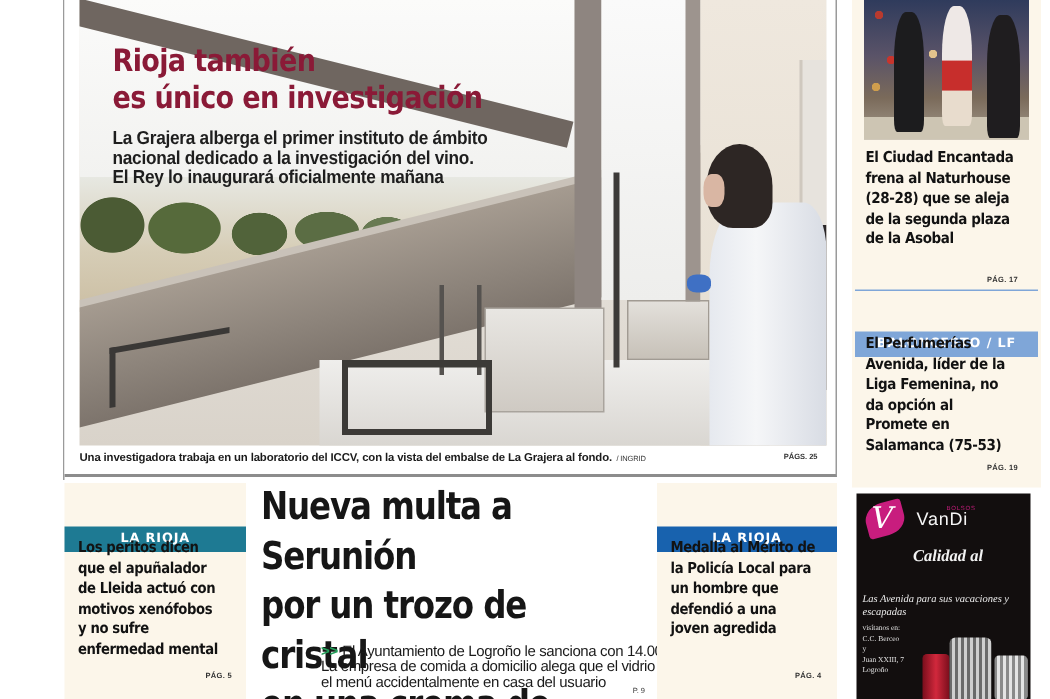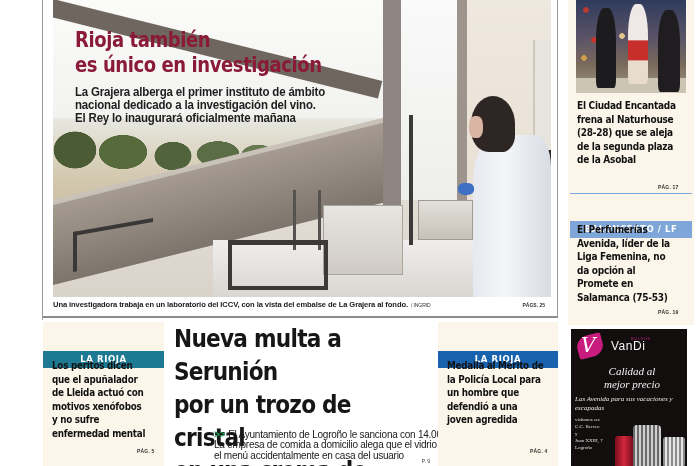--- a/index.html
+++ b/index.html
@@ -146,21 +146,21 @@
     .ad { position: absolute; left: 568px; top: 326px; width: 122px; height: 140px; background: #fff; padding: 3px; }
     .ad-inner { position: relative; width: 116px; height: 137px; background: #120e0e; overflow: hidden; }
     .ad-logo-mark { position: absolute; left: 6px; top: 6px; width: 26px; height: 22px;
       background: #c81d7e; border-radius: 50% 10% 50% 10%; transform: rotate(-15deg); }
     .ad-logo-v { position: absolute; left: 10px; top: 4px; font-family: "DejaVu Serif", serif;
       font-size: 20px; color: #ffffff; font-style: italic; }
     .ad-brand-small { position: absolute; left: 60px; top: 7px; font-size: 4px; color: #c81d7e; letter-spacing: 0.5px; }
     .ad-brand { position: absolute; left: 40px; top: 10px; font-family: Liberation Sans, sans-serif;
       font-size: 12px; color: #f5f5f5; letter-spacing: 0.5px; }
     .ad-tag { position: absolute; left: 0; top: 36px; width: 122px; text-align: center;
-      font-family: "Liberation Serif", serif; font-style: italic; font-weight: normal; font-size: 11px;
+      font-family: "Liberation Serif", serif; font-style: italic; font-weight: bold; font-size: 11px;
       line-height: 13px; color: #f2f2f2; }
     .ad-line { position: absolute; left: 4px; top: 66px; width: 112px;
       font-family: "Liberation Serif", serif; font-style: italic; font-size: 7px; line-height: 9px; color: #e9e9e9; }
     .ad-addr { position: absolute; left: 4px; top: 87px; width: 50px;
       font-family: "Liberation Serif", serif; font-size: 5px; line-height: 7px; color: #e0e0e0; }
     .suit1 { position: absolute; left: 44px; top: 107px; width: 18px; height: 32px;
       background: linear-gradient(90deg, #7a0e1c, #d1283c, #7a0e1c); border-radius: 3px; }
     .suit2 { position: absolute; left: 62px; top: 96px; width: 28px; height: 44px;
       background: repeating-linear-gradient(90deg, #6a6a6a 0 2px, #cfcfcf 2px 4px); border-radius: 4px; }
     .suit3 { position: absolute; left: 92px; top: 108px; width: 22px; height: 30px;
@@ -255,21 +255,20 @@
 </div>
 
 <div class="ad">
   <div class="ad-inner">
     <div class="ad-logo-mark"></div>
     <div class="ad-logo-v">V</div>
     <div class="ad-brand-small">BOLSOS</div>
     <div class="ad-brand">VanDi</div>
     <div class="ad-tag">
       <div>Calidad al</div>
-      <div>mejor precio</div>
     </div>
     <div class="ad-line">Las Avenida para sus vacaciones y escapadas</div>
     <div class="ad-addr">
       <div>visítanos en:</div>
       <div>C.C. Berceo</div>
       <div>y</div>
       <div>Juan XXIII, 7</div>
       <div>Logroño</div>
     </div>
     <div class="suit1"></div>

